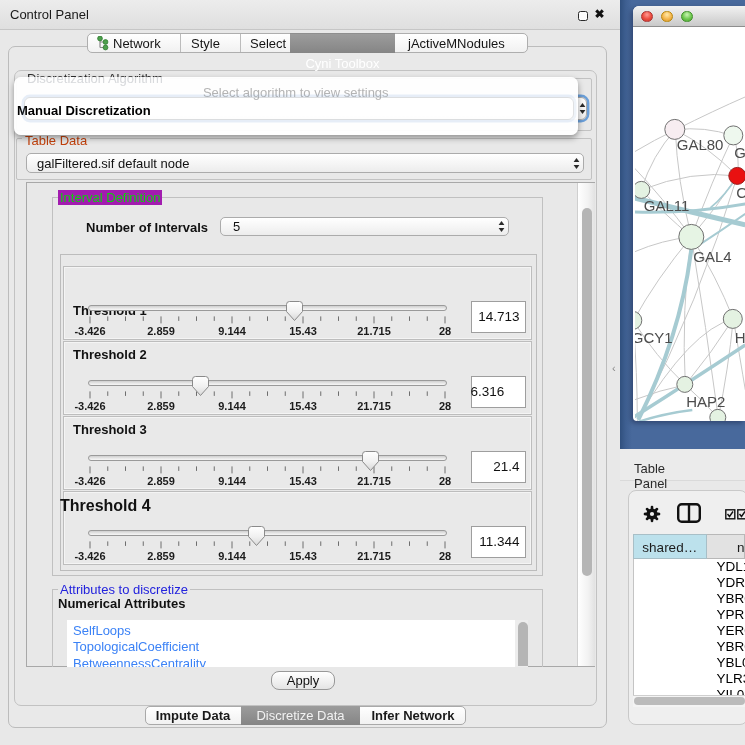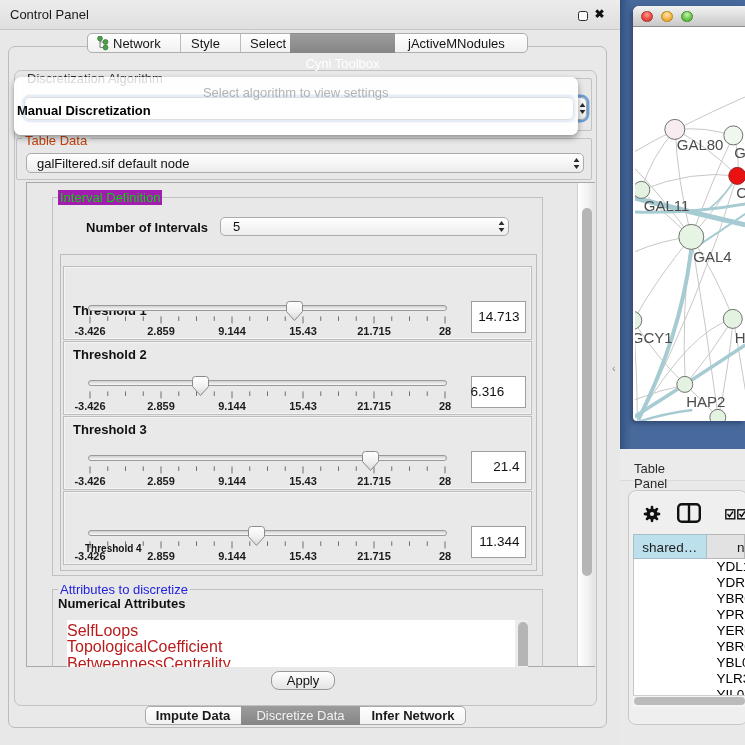--- a/index.html
+++ b/index.html
@@ -201,21 +201,21 @@
           <stop offset="0.55" stop-color="#f0f0f0"></stop>
           <stop offset="1" stop-color="#d8d8d8"></stop>
         </linearGradient>
       </defs>
       <path d="M 3.5 0.5 L 13.5 0.5 Q 16.5 0.5 16.5 3.5 L 16.5 10.5 L 8.5 19.5 L 0.5 10.5 L 0.5 3.5 Q 0.5 0.5 3.5 0.5 Z" fill="url(#hg415.5)" stroke="#8a8a8a" stroke-width="1"></path>
     </svg>
 <div style="position:absolute;left:470.5px;top:450.5px;width:55px;height:32px;background:#fff;border:1px solid #9e9e9e;"></div>
 <div style="position:absolute;left:470.5px;top:450.5px;width:49px;height:32px;line-height:32px;text-align:right;font-size:13.5px;color:#111;">21.4</div>
 
 <div style="position:absolute;left:63px;top:490.5px;width:468.5px;height:74px;border:1px solid #bdbdbd;box-shadow:inset 0 0 0 1px #f4f4f4;background:#e9e9e9;"></div>
-<div style="position:absolute;left:85px;top:496.5px;font-size:10px;font-weight:bold;color:#111;margin-top:46px;">Threshold 4</div>
+<div style="position:absolute;left:60px;top:496.5px;font-size:16px;font-weight:bold;color:#111;">Threshold 4</div>
 <div style="position:absolute;left:88px;top:529.5px;width:359px;height:6px;border:1px solid #9a9a9a;border-radius:4px;background:linear-gradient(#cfcfcf,#e9e9e9 60%,#f6f6f6);"></div>
 <svg style="position:absolute;left:0;top:526.5px;" width="540" height="22" viewBox="0 0 540 22">
       <line x1="90.00" y1="14.4" x2="90.00" y2="21.4" stroke="#6e6e6e" stroke-width="1"></line>
       <line x1="107.75" y1="14.4" x2="107.75" y2="18.9" stroke="#6e6e6e" stroke-width="1"></line>
       <line x1="125.50" y1="14.4" x2="125.50" y2="18.9" stroke="#6e6e6e" stroke-width="1"></line>
       <line x1="143.25" y1="14.4" x2="143.25" y2="18.9" stroke="#6e6e6e" stroke-width="1"></line>
       <line x1="161.00" y1="14.4" x2="161.00" y2="21.4" stroke="#6e6e6e" stroke-width="1"></line>
       <line x1="178.75" y1="14.4" x2="178.75" y2="18.9" stroke="#6e6e6e" stroke-width="1"></line>
       <line x1="196.50" y1="14.4" x2="196.50" y2="18.9" stroke="#6e6e6e" stroke-width="1"></line>
       <line x1="214.25" y1="14.4" x2="214.25" y2="18.9" stroke="#6e6e6e" stroke-width="1"></line>
@@ -249,21 +249,21 @@
       </defs>
       <path d="M 3.5 0.5 L 13.5 0.5 Q 16.5 0.5 16.5 3.5 L 16.5 10.5 L 8.5 19.5 L 0.5 10.5 L 0.5 3.5 Q 0.5 0.5 3.5 0.5 Z" fill="url(#hg490.5)" stroke="#8a8a8a" stroke-width="1"></path>
     </svg>
 <div style="position:absolute;left:470.5px;top:525.5px;width:55px;height:32px;background:#fff;border:1px solid #9e9e9e;"></div>
 <div style="position:absolute;left:470.5px;top:525.5px;width:49px;height:32px;line-height:32px;text-align:right;font-size:13.5px;color:#111;">11.344</div>
 
 <div class="abs" style="left:52px;top:588.5px;width:490.5px;height:78px;border:1px solid #c0c0c0;border-bottom:none;"></div>
 <div class="abs" style="left:58px;top:581.5px;background:#e8e8e8;padding:0 2px;font-size:13px;color:#2222dd;">Attributes to discretize</div>
 <div class="abs" style="left:58px;top:596px;font-size:13px;font-weight:bold;color:#111;">Numerical Attributes</div>
 <div class="abs" style="left:67px;top:620px;width:448px;height:46.5px;background:#ffffff;overflow:hidden;">
-  <div style="padding:3px 0 0 0;font-size:16px;color:#b91c1c;line-height:16.4px;">SelfLoops<br>TopologicalCoefficient<br>BetweennessCentrality</div>
+  <div style="padding:3px 0 0 6px;font-size:13px;color:#3b82f6;line-height:16.4px;">SelfLoops<br>TopologicalCoefficient<br>BetweennessCentrality</div>
 </div>
 <div class="abs" style="left:515px;top:620px;width:13px;height:46.5px;background:#ededed;"></div>
 <div class="abs" style="left:518px;top:622px;width:10px;height:44px;background:#b5b5b5;border-radius:5px 5px 0 0;"></div>
 
 <div class="abs" style="left:271px;top:671px;width:64px;height:19px;border:1px solid #989898;border-radius:8px;background:linear-gradient(#ffffff,#efefef 60%,#e4e4e4);text-align:center;font-size:13px;color:#111;line-height:17px;">Apply</div>
 
 <div class="abs" style="left:145px;top:705.5px;width:321px;height:19px;border:1px solid #a9a9a9;border-radius:5px;background:linear-gradient(#ffffff,#f1f1f1);"></div>
 <div class="abs" style="left:241px;top:705.5px;width:119px;height:19px;background:linear-gradient(#9c9c9c,#858585);"></div>
 <div class="abs" style="left:145px;top:708px;width:96px;text-align:center;font-size:13px;font-weight:bold;color:#1a1a1a;">Impute Data</div>
 <div class="abs" style="left:241px;top:708px;width:119px;text-align:center;font-size:13px;color:#f2f2f2;">Discretize Data</div>

